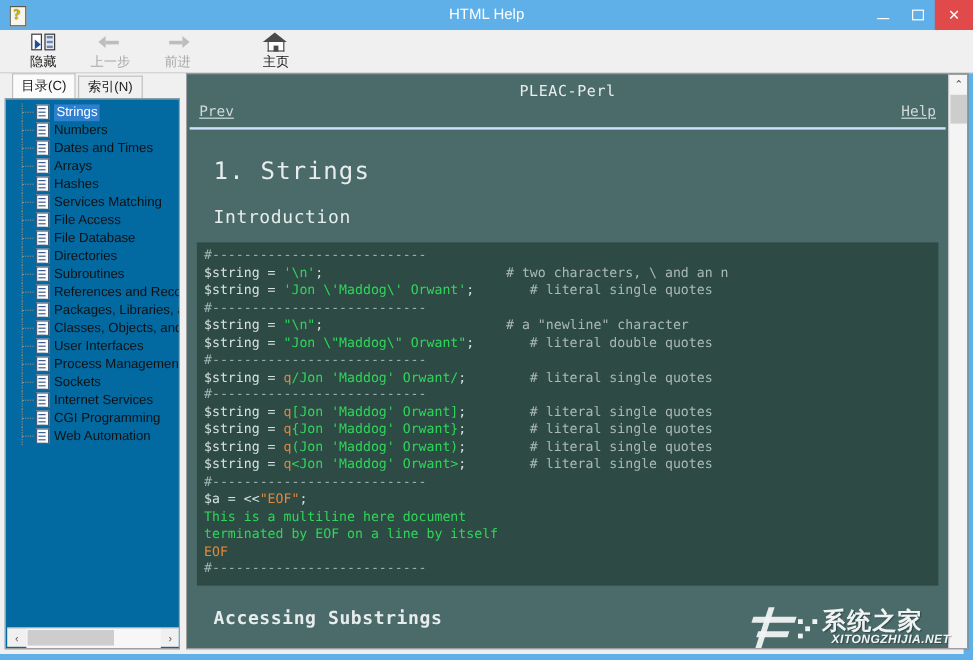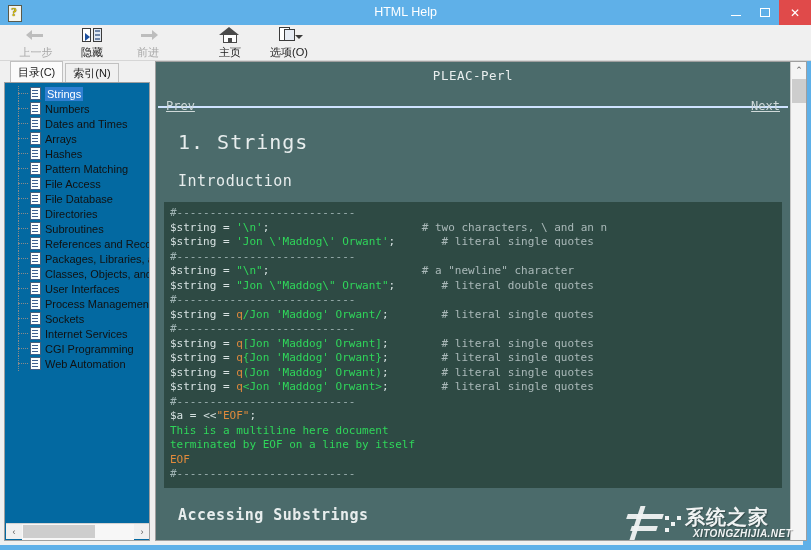--- a/index.html
+++ b/index.html
@@ -243,21 +243,20 @@
     letter-spacing: 0.5px;
   }
   .navrow {
     position: relative; height: 18px; margin-top: 3px;
   }
   .navlink {
     position: absolute; top: 0;
     color: #cfd9d9;
     font-size: 12px;
     text-decoration: underline;
-    margin-top: 13px;
   }
   .navlink.prev { left: 0; }
   .navlink.next { right: 0; }
   .rule {
     height: 2px; background: #cfe3ff;
     margin: 0 2px 0 2px;
   }
   .h1 {
     color: #e7eded;
     font-size: 20px;
@@ -373,60 +372,52 @@
           <i class="gl-min"></i>
         </div>
       <div class="wbtn">
           <i class="gl-max"></i>
         </div>
       <div class="wbtn close">✕</div>
     </div>
   </div>
 
   <div class="toolbar">
-    <div class="tbtn disabled">
-      <span class="ico ic-arrow ic-back">
-        <span class="head"></span>
-          <span class="shaft"></span>
-      </span>
-      <span class="lbl">上一步</span>
-    </div>
     <div class="tbtn">
       <span class="ico ic-hide">
         <span class="a">
             <i class="ar"></i>
           </span>
           <span class="b">
             <i></i>
           </span>
       </span>
       <span class="lbl">隐藏</span>
     </div>
     <div class="tbtn disabled">
+      <span class="ico ic-arrow ic-back">
+        <span class="head"></span>
+          <span class="shaft"></span>
+      </span>
+      <span class="lbl">上一步</span>
+    </div>
+    <div class="tbtn disabled">
       <span class="ico ic-arrow ic-fwd">
         <span class="shaft"></span>
           <span class="head"></span>
       </span>
       <span class="lbl">前进</span>
     </div>
     <div class="tbtn" style="margin-left:26px;">
       <span class="ico ic-home">
         <span class="roof"></span>
           <span class="body"></span>
           <span class="door"></span>
       </span>
       <span class="lbl">主页</span>
-    </div>
-    <div class="tbtn" style="width:62px;">
-      <span class="ico ic-opt">
-        <span class="pg1"></span>
-          <span class="pg2"></span>
-          <span class="cv"></span>
-      </span>
-      <span class="lbl">选项(O)</span>
     </div>
   </div>
 
   <div class="content-area">
 
     <div class="left-pane">
       <div class="tabstrip">
         <div class="tab active">目录(C)</div>
         <div class="tab">索引(N)</div>
       </div>
@@ -459,21 +450,21 @@
             <div class="tnode">
               <span class="vline"></span>
               <span class="dashes"></span>
               <span class="doc-icon"></span>
               <span class="tlabel">Hashes</span>
             </div>
             <div class="tnode">
               <span class="vline"></span>
               <span class="dashes"></span>
               <span class="doc-icon"></span>
-              <span class="tlabel">Pattern Matching</span>
+              <span class="tlabel">Services Matching</span>
             </div>
             <div class="tnode">
               <span class="vline"></span>
               <span class="dashes"></span>
               <span class="doc-icon"></span>
               <span class="tlabel">File Access</span>
             </div>
             <div class="tnode">
               <span class="vline"></span>
               <span class="dashes"></span>
@@ -557,21 +548,21 @@
       </div>
     </div>
 
     <div class="right-pane">
       <div class="doc">
 
         <div class="doc-head">
           <div class="doc-title">PLEAC-Perl</div>
           <div class="navrow">
             <span class="navlink prev">Prev</span>
-            <span class="navlink next">Next</span>
+            <span class="navlink next">Help</span>
           </div>
         </div>
         <div class="rule"></div>
 
         <div class="h1">1.  Strings</div>
         <div class="h2">Introduction</div>
 
         <div class="codebox" id="codebox"><span class="cl"><span class="sep">#---------------------------</span></span><span class="cl"><span class="var">$string</span><span class="op"> = </span><span class="str">'\n'</span><span class="op">;</span><span class="op">                       </span><span class="cmt"># two characters, \ and an n</span></span><span class="cl"><span class="var">$string</span><span class="op"> = </span><span class="str">'Jon \'Maddog\' Orwant'</span><span class="op">;</span><span class="op">       </span><span class="cmt"># literal single quotes</span></span><span class="cl"><span class="sep">#---------------------------</span></span><span class="cl"><span class="var">$string</span><span class="op"> = </span><span class="str">"\n"</span><span class="op">;</span><span class="op">                       </span><span class="cmt"># a "newline" character</span></span><span class="cl"><span class="var">$string</span><span class="op"> = </span><span class="str">"Jon \"Maddog\" Orwant"</span><span class="op">;</span><span class="op">       </span><span class="cmt"># literal double quotes</span></span><span class="cl"><span class="sep">#---------------------------</span></span><span class="cl"><span class="var">$string</span><span class="op"> = </span><span class="qop">q</span><span class="str">/Jon 'Maddog' Orwant/</span><span class="op">;</span><span class="op">        </span><span class="cmt"># literal single quotes</span></span><span class="cl"><span class="sep">#---------------------------</span></span><span class="cl"><span class="var">$string</span><span class="op"> = </span><span class="qop">q</span><span class="str">[Jon 'Maddog' Orwant]</span><span class="op">;</span><span class="op">        </span><span class="cmt"># literal single quotes</span></span><span class="cl"><span class="var">$string</span><span class="op"> = </span><span class="qop">q</span><span class="str">{Jon 'Maddog' Orwant}</span><span class="op">;</span><span class="op">        </span><span class="cmt"># literal single quotes</span></span><span class="cl"><span class="var">$string</span><span class="op"> = </span><span class="qop">q</span><span class="str">(Jon 'Maddog' Orwant)</span><span class="op">;</span><span class="op">        </span><span class="cmt"># literal single quotes</span></span><span class="cl"><span class="var">$string</span><span class="op"> = </span><span class="qop">q</span><span class="str">&lt;Jon 'Maddog' Orwant&gt;</span><span class="op">;</span><span class="op">        </span><span class="cmt"># literal single quotes</span></span><span class="cl"><span class="sep">#---------------------------</span></span><span class="cl"><span class="var">$a</span><span class="op"> = </span><span class="op">&lt;&lt;</span><span class="hdoc">"EOF"</span><span class="op">;</span></span><span class="cl"><span class="str">This is a multiline here document</span></span><span class="cl"><span class="str">terminated by EOF on a line by itself</span></span><span class="cl"><span class="hdoc">EOF</span></span><span class="cl"><span class="sep">#---------------------------</span></span></div>
 
         <div class="h2b">Accessing Substrings</div>

